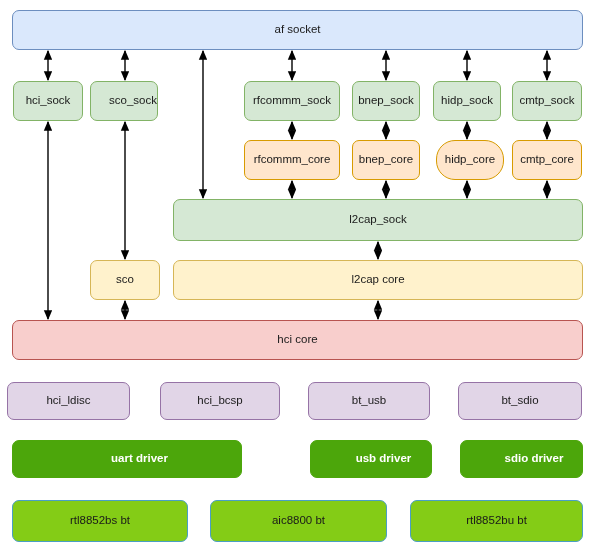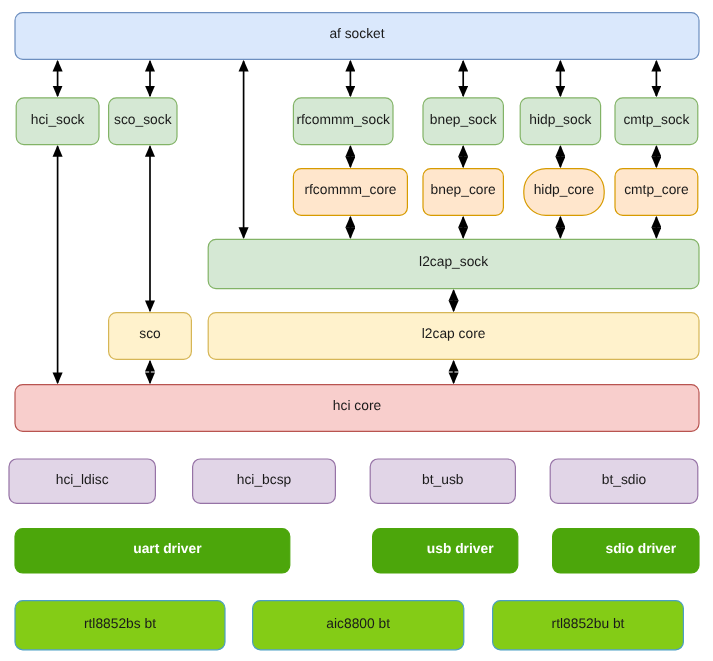--- a/index.html
+++ b/index.html
@@ -89,24 +89,24 @@
       </g>
   </svg>
 
   <div id="node-layer">
       <div class="node n-blue" style="left: 12px; top: 10px; width: 571px; height: 40px;">
         <span>af socket</span>
       </div>
       <div class="node n-green" style="left: 13px; top: 81px; width: 70px; height: 40px;">
         <span>hci_sock</span>
       </div>
-      <div class="node n-green" style="left: 90px; top: 81px; width: 58px; height: 40px;">
+      <div class="node n-green" style="left: 90px; top: 81px; width: 68px; height: 40px; justify-content: flex-end;">
         <span>sco_sock</span>
       </div>
-      <div class="node n-green" style="left: 244px; top: 81px; width: 84px; height: 40px;">
+      <div class="node n-green" style="left: 244px; top: 81px; width: 96px; height: 40px;">
         <span>rfcommm_sock</span>
       </div>
       <div class="node n-green" style="left: 352px; top: 81px; width: 68px; height: 40px;">
         <span>bnep_sock</span>
       </div>
       <div class="node n-green" style="left: 433px; top: 81px; width: 68px; height: 40px;">
         <span>hidp_sock</span>
       </div>
       <div class="node n-green" style="left: 512px; top: 81px; width: 70px; height: 40px;">
         <span>cmtp_sock</span>
@@ -155,18 +155,18 @@
       </div>
       <div class="node n-drvgreen" style="left: 460px; top: 440px; width: 123px; height: 38px;">
         <span>sdio driver</span>
       </div>
       <div class="node n-ltblue" style="left: 12px; top: 500px; width: 176px; height: 42px;">
         <span>rtl8852bs bt</span>
       </div>
       <div class="node n-ltblue" style="left: 210px; top: 500px; width: 177px; height: 42px;">
         <span>aic8800 bt</span>
       </div>
-      <div class="node n-ltblue" style="left: 410px; top: 500px; width: 160px; height: 42px;">
+      <div class="node n-ltblue" style="left: 410px; top: 500px; width: 173px; height: 42px;">
         <span>rtl8852bu bt</span>
       </div>
     </div>
 
 </div>
 
 </body></html>

